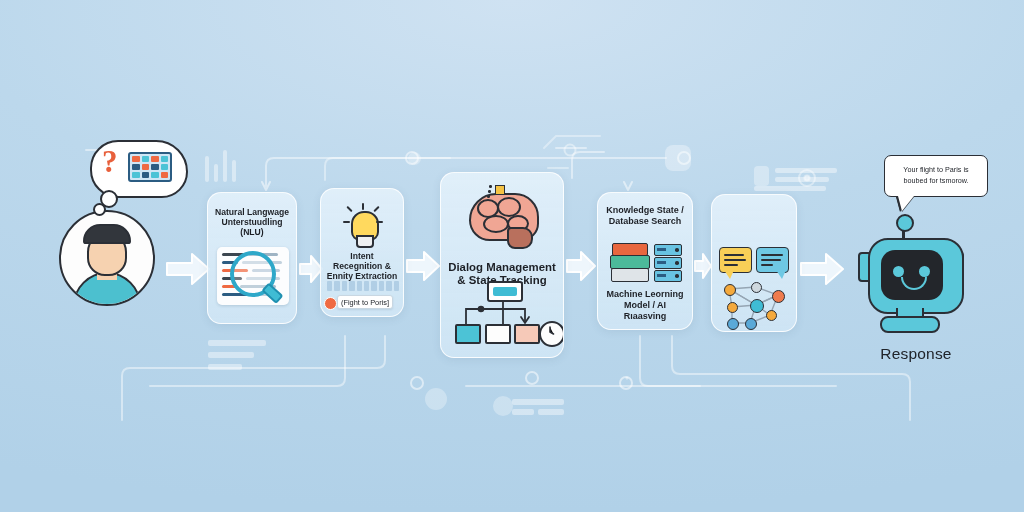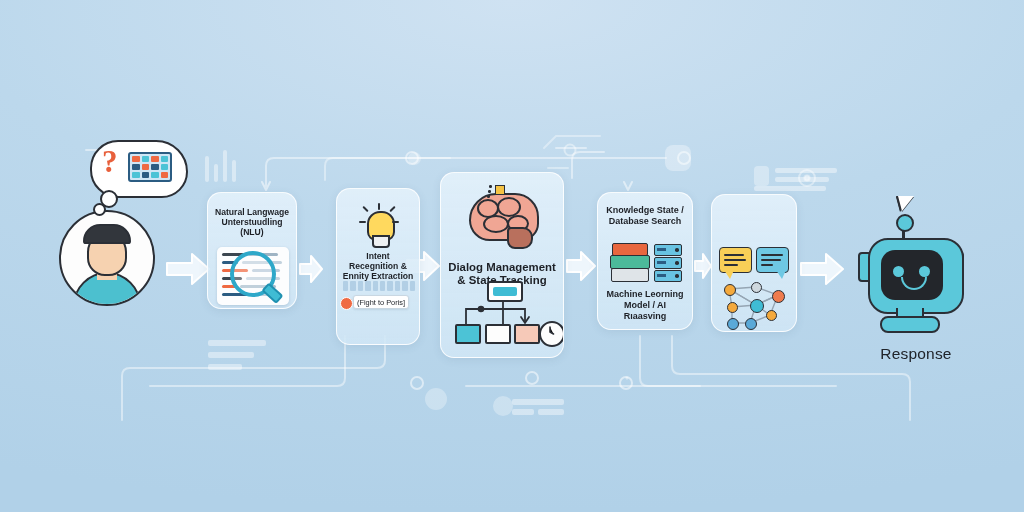--- a/index.html
+++ b/index.html
@@ -156,23 +156,23 @@
     position: absolute; left: 4px; width: calc(100% - 8px);
     text-align: center; color: #1d2026; font-weight: 600;
     line-height: 1.18;
   }
   .node .subtitle {
     position: absolute; left: 4px; width: calc(100% - 8px);
     text-align: center; color: #1d2026; font-weight: 600;
     line-height: 1.2;
   }
 
-  #node-nlu  { left: 207px; top: 192px; width: 90px;  height: 117px; }
+  #node-nlu  { left: 207px; top: 192px; width: 90px;  height: 132px; }
   #node-nlu  .title { top: 14px; font-size: 8.6px; }
-  #node-ier  { left: 336px; top: 188px; width: 84px;  height: 157px; }
+  #node-ier  { left: 320px; top: 188px; width: 84px;  height: 129px; }
   #node-ier  .title { top: 62px; font-size: 8.6px; }
   #node-dm   { left: 440px; top: 172px; width: 124px; height: 186px; }
   #node-dm   .title { top: 88px; font-size: 11.4px; }
   #node-kb   { left: 597px; top: 192px; width: 96px;  height: 138px; }
   #node-kb   .title { top: 12px; font-size: 9px; }
   #node-kb   .subtitle { top: 96px; font-size: 9px; text-align: center; }
   #node-nlg  { left: 711px; top: 194px; width: 86px;  height: 138px; }
   #node-nlg  .title { top: 12px; font-size: 9.4px; }
 
   
@@ -572,20 +572,23 @@
       <div class="nd" style="left:52px;top:7px;width:11px;height:11px;background:#ef7b4d;"></div>
       <div class="nd" style="left:30px;top:16px;width:12px;height:12px;background:#3fbcd4;"></div>
       <div class="nd" style="left:7px;top:19px;width:9px;height:9px;background:#f4a93c;"></div>
       <div class="nd" style="left:46px;top:27px;width:9px;height:9px;background:#f4a93c;"></div>
       <div class="nd" style="left:7px;top:35px;width:10px;height:10px;background:#5aa9d8;"></div>
       <div class="nd" style="left:25px;top:35px;width:10px;height:10px;background:#5aa9d8;"></div>
     </div>
   </div>
 
   <div id="speech-bubble">
+    <div class="sb-box">
+      <div class="sb-text">Your flight to Paris is boubed for tsmorow.</div>
+    </div>
     <div class="sb-tail"></div>
   </div>
 
   <div class="endpoint" id="robot-node">
     <div class="rb-ant-stem"></div>
     <div class="rb-ant-ball"></div>
     <div class="rb-ear l"></div>
     <div class="rb-ear r"></div>
     <div class="rb-head">
       <div class="rb-screen">

